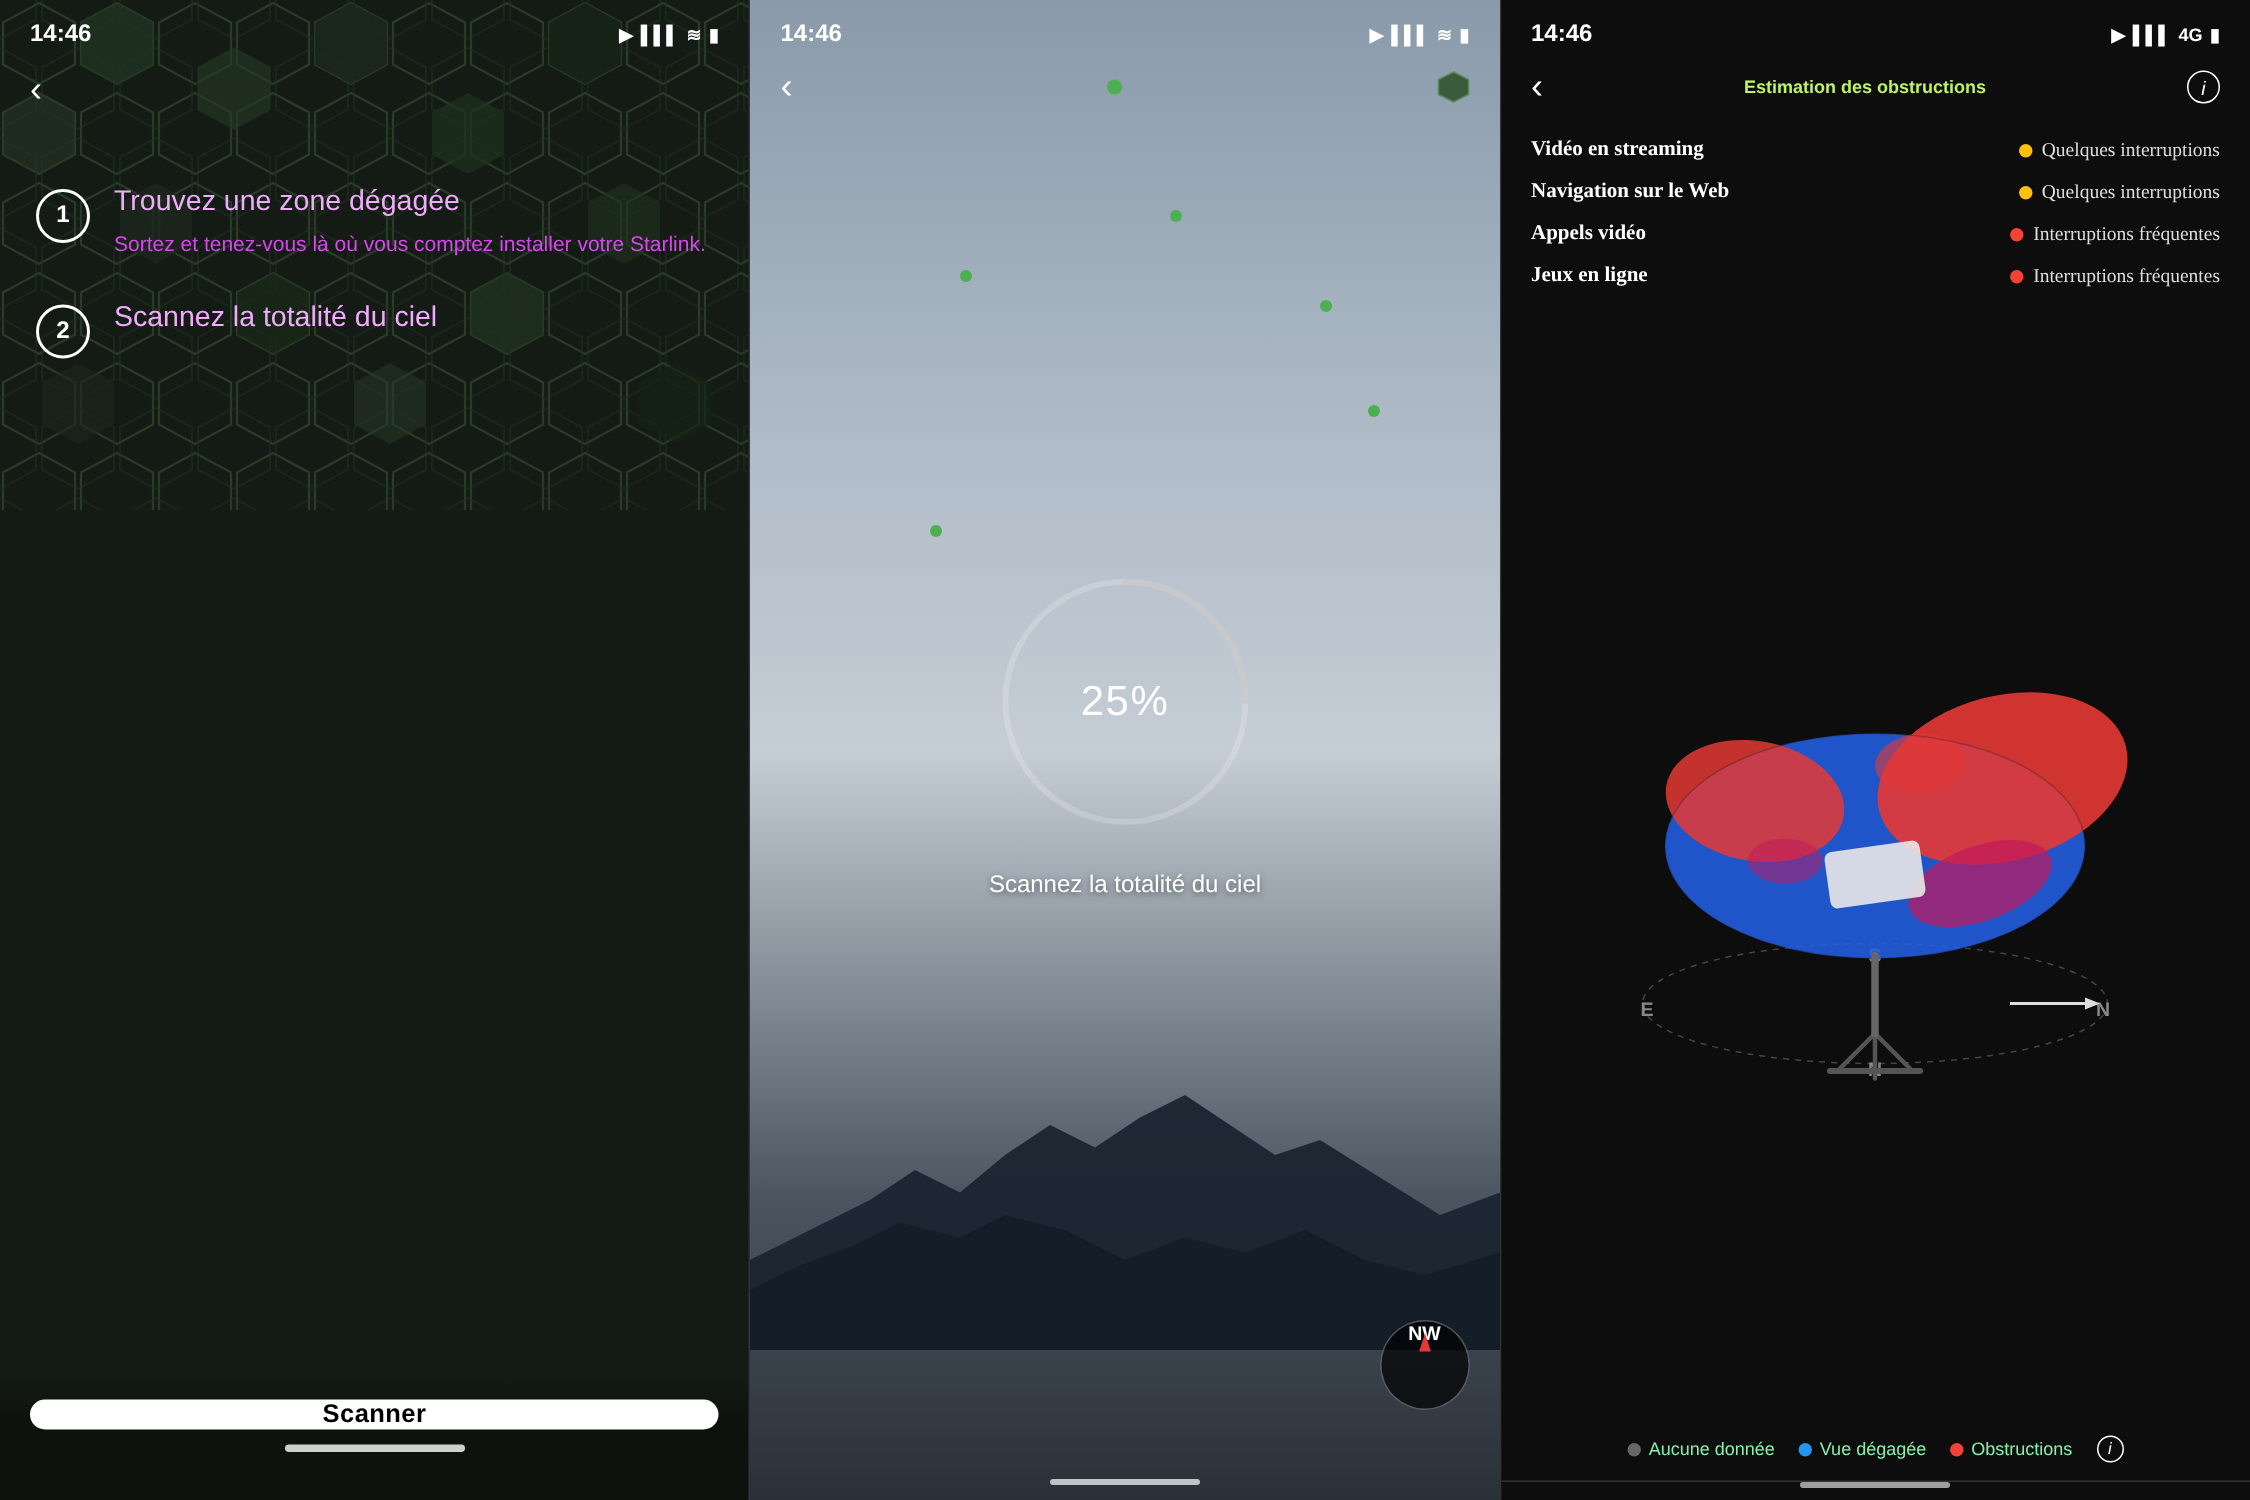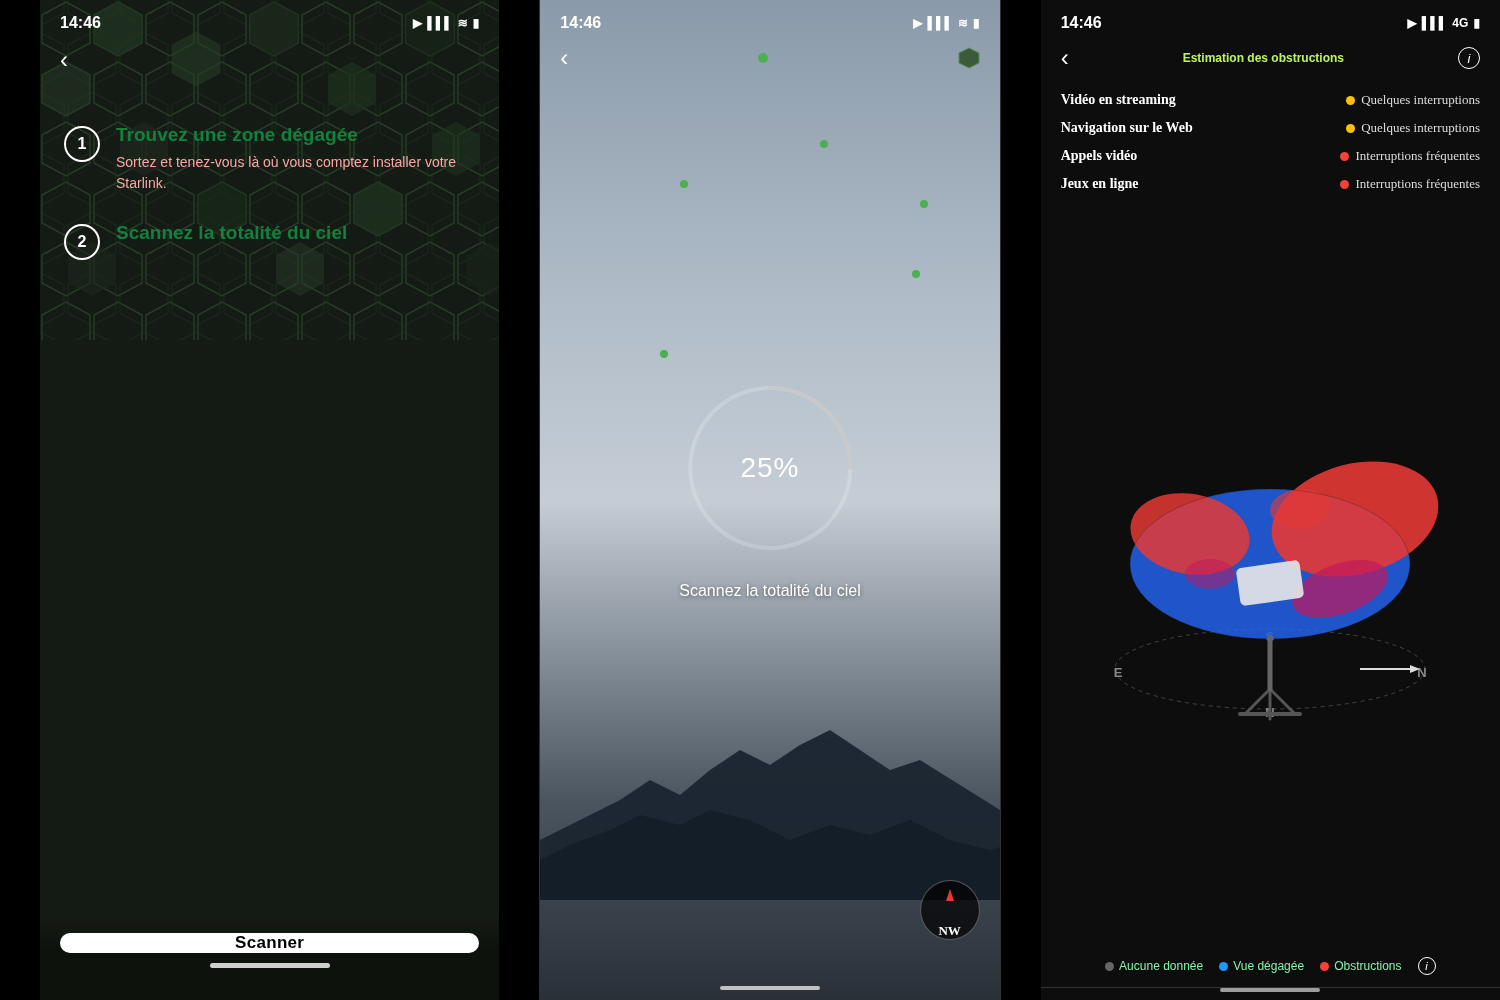--- a/index.html
+++ b/index.html
@@ -10,21 +10,20 @@
       background: #000;
       font-family: -apple-system, BlinkMacSystemFont, 'SF Pro Display', 'Helvetica Neue', Arial, sans-serif;
       overflow: hidden;
     }
 
     
     .panel {
       flex: 1;
       position: relative;
       overflow: hidden;
-      margin-left: 40px;
     }
     .panel-1 {
       background: #111;
     }
     .panel-1-bg {
       position: absolute;
       top: 0; left: 0; right: 0; bottom: 0;
       background: #141a14;
     }
 
@@ -89,27 +88,27 @@
       display: flex;
       align-items: center;
       justify-content: center;
       font-size: 16px;
       font-weight: 600;
       flex-shrink: 0;
       margin-top: 2px;
     }
     .step-content {}
     .step-title {
-      color: #15803d;
+      color: #f0abfc;
       font-size: 19px;
-      font-weight: 700;
+      font-weight: 400;
       margin-bottom: 6px;
     }
     .step-desc {
-      color: #fca5a5;
+      color: #d946ef;
       font-size: 14px;
       line-height: 1.5;
     }
 
     .panel-1-bottom {
       position: absolute;
       bottom: 0;
       left: 0;
       right: 0;
       padding: 16px 20px 32px;
@@ -254,24 +253,23 @@
       height: 60px;
       z-index: 10;
     }
     .compass-ring {
       width: 60px;
       height: 60px;
       border-radius: 50%;
       background: rgba(0,0,0,0.7);
       border: 1px solid rgba(255,255,255,0.3);
       display: flex;
-      align-items: flex-end;
+      align-items: flex-start;
       justify-content: center;
       position: relative;
-      font-family: Liberation Serif, serif;
     }
     .compass-label {
       color: #fff;
       font-size: 13px;
       font-weight: 700;
     }
     .compass-north {
       position: absolute;
       top: 8px;
       left: 50%;

